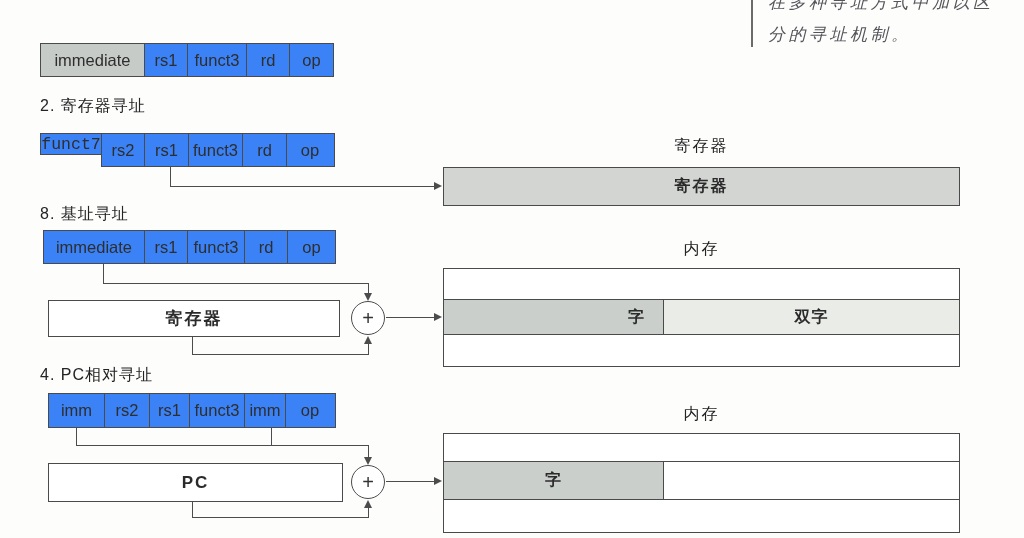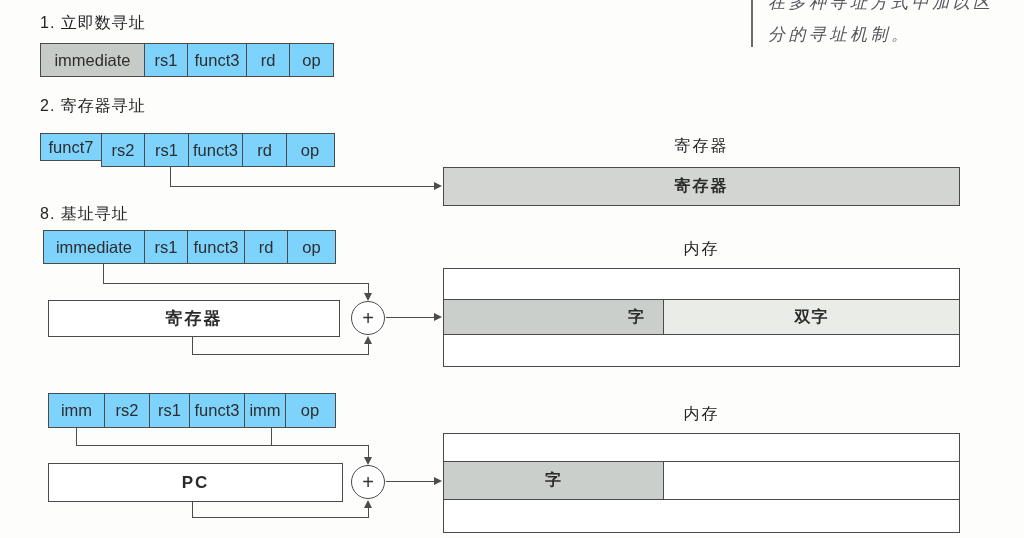--- a/index.html
+++ b/index.html
@@ -4,21 +4,21 @@
 <style>
   html,body{margin:0;padding:0;background:#fff;}
   #canvas{
     position:relative;width:1024px;height:538px;overflow:hidden;
     background:#fdfdfc;color:#2e2e2e;
     font-family:"Liberation Sans","DejaVu Sans",sans-serif;
   }
   .slabel{position:absolute;font-size:16px;color:#242424;letter-spacing:1px;white-space:nowrap;}
   .irow{position:absolute;display:flex;}
   .ifield{
-    box-sizing:border-box;border:1.5px solid #4a4a4a;background:#7dd3fc;
+    box-sizing:border-box;border:1.5px solid #4a4a4a;background:#3b82f6;
     display:flex;align-items:center;justify-content:center;
     font-size:16.5px;color:#2e2e2e;white-space:nowrap;
   }
   .ifield + .ifield{margin-left:-1.5px;}
   .ifield.shaded{background:#c7cbc7;}
   .wbox{
     position:absolute;box-sizing:border-box;border:1.5px solid #4a4a4a;background:#fff;
     display:flex;align-items:center;justify-content:center;
     font-size:17px;font-weight:600;letter-spacing:2px;color:#2b2b2b;
   }
@@ -60,34 +60,34 @@
     position:absolute;left:768px;white-space:nowrap;
     font-family:"Liberation Serif","DejaVu Serif",serif;font-style:italic;
     font-size:17px;color:#54545a;letter-spacing:3.5px;
   }
 </style>
 </head>
 <body>
 
 <div id="canvas">
 
-  <div class="slabel" style="left:40px;top:13px">1. 立即数寻址</div>
   <div class="slabel" style="left:40px;top:96px">2. 寄存器寻址</div>
   <div class="slabel" style="left:40px;top:204px">8. 基址寻址</div>
+  <div class="slabel" style="left:40px;top:365px">4. PC相对寻址</div>
 
   <div>
       <div class="irow" style="left: 40px; top: 43px;">
         <div class="ifield shaded" style="width: 105px; height: 34px;">immediate</div>
         <div class="ifield" style="width: 45px; height: 34px;">rs1</div>
         <div class="ifield" style="width: 60px; height: 34px;">funct3</div>
         <div class="ifield" style="width: 45px; height: 34px;">rd</div>
         <div class="ifield" style="width: 45px; height: 34px;">op</div>
       </div>
       <div class="irow" style="left: 40px; top: 133px;">
-        <div class="ifield" style="width: 62px; height: 28px;">funct7</div>
+        <div class="ifield" style="width: 62px; height: 22px; font-family: Liberation Mono, monospace;">funct7</div>
         <div class="ifield" style="width: 45px; height: 34px;">rs2</div>
         <div class="ifield" style="width: 45px; height: 34px;">rs1</div>
         <div class="ifield" style="width: 56px; height: 34px;">funct3</div>
         <div class="ifield" style="width: 45px; height: 34px;">rd</div>
         <div class="ifield" style="width: 49px; height: 34px;">op</div>
       </div>
       <div class="irow" style="left: 43px; top: 230px;">
         <div class="ifield" style="width: 102px; height: 34px;">immediate</div>
         <div class="ifield" style="width: 45px; height: 34px;">rs1</div>
         <div class="ifield" style="width: 58px; height: 34px;">funct3</div>

